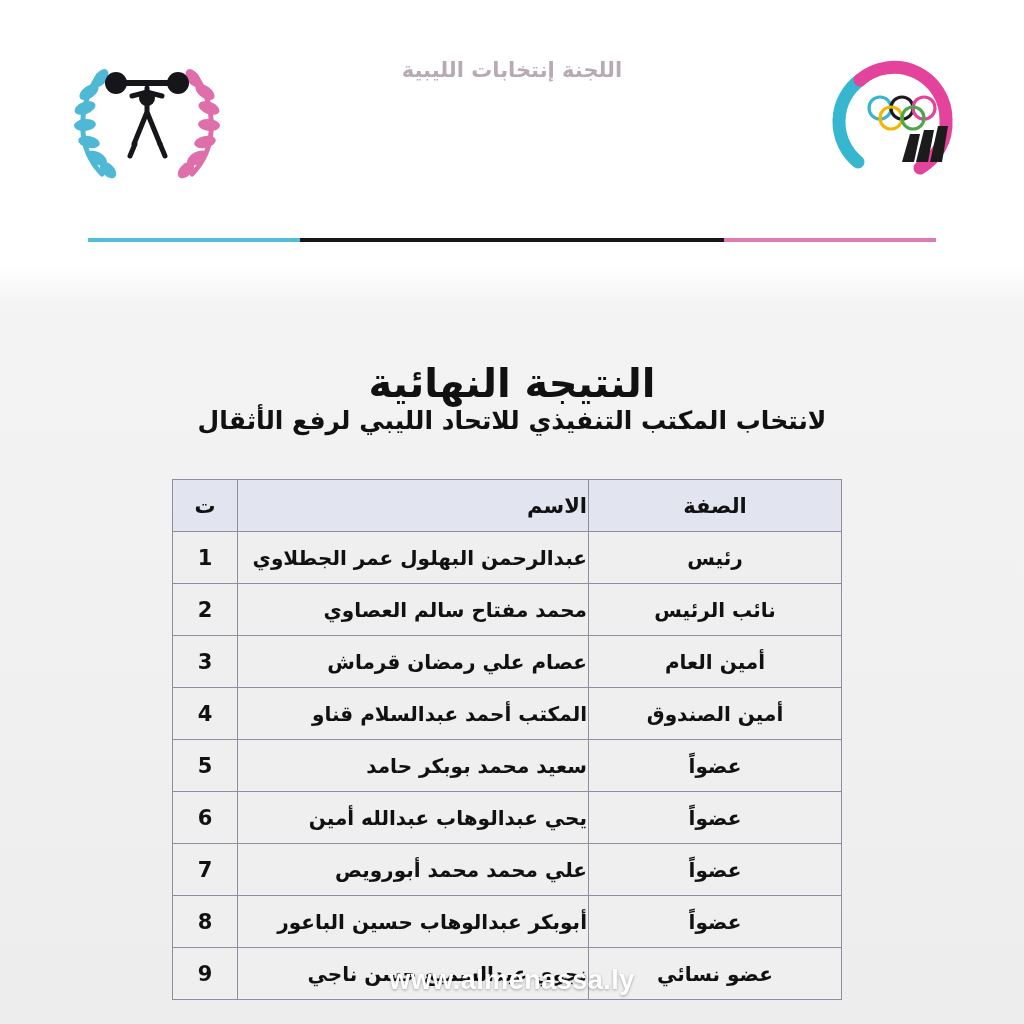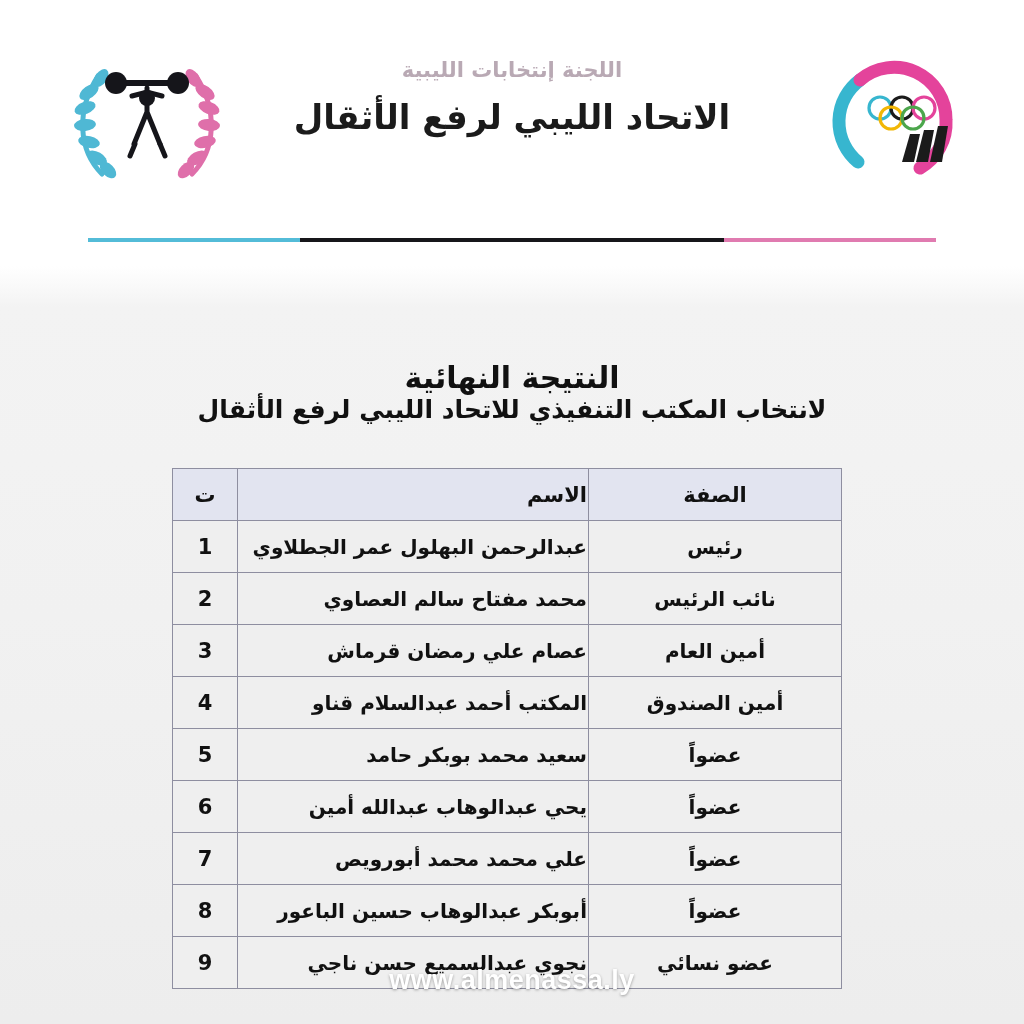--- a/index.html
+++ b/index.html
@@ -97,21 +97,21 @@
   .rule-dark { width: 50%; background: #17171a; }
   .rule-blue { width: 25%; background: #53bcd8; }
 
   
   .content {
     position: relative;
     padding-top: 110px;
     text-align: center;
   }
   .result-title {
-    font-size: 30px;
+    font-size: 40px;
     font-weight: bold;
     color: #111;
     letter-spacing: -0.5px;
   }
   .result-sub {
     font-size: 25px;
     font-weight: bold;
     color: #111;
     letter-spacing: -0.5px;
     text-align: center;
@@ -200,21 +200,20 @@
 
           <path d="M75 36 L75 60 M75 60 L62 92 M75 60 L88 92 M60 44 L75 40 L90 44" stroke="#15151a" stroke-width="5" stroke-linecap="round"></path>
           <circle cx="75" cy="46" r="8" fill="#15151a"></circle>
           <path d="M63 92 L58 104 M88 92 L93 104" stroke="#15151a" stroke-width="5" stroke-linecap="round"></path>
         </g>
       </svg>
     </div>
 
     <div class="header-center">
       <div class="olympic-line">اللجنة إنتخابات الليبية</div>
-      <div class="fed-title">الاتحاد الليبي لرفع الأثقال</div>
     </div>
 
     <div class="logo-right">
       <svg width="140" height="128" viewBox="0 0 140 128">
 
         <path d="M36 22 A52 52 0 0 0 34 104" stroke="#37b6cf" stroke-width="13" fill="none" stroke-linecap="round"></path>
         <path d="M36 22 A52 52 0 0 1 122 62 A52 52 0 0 1 96 110" stroke="#e4439b" stroke-width="13" fill="none" stroke-linecap="round"></path>
 
         <g fill="none" stroke-width="3.2">
           <circle cx="56" cy="50" r="11" stroke="#37b6cf"></circle>

